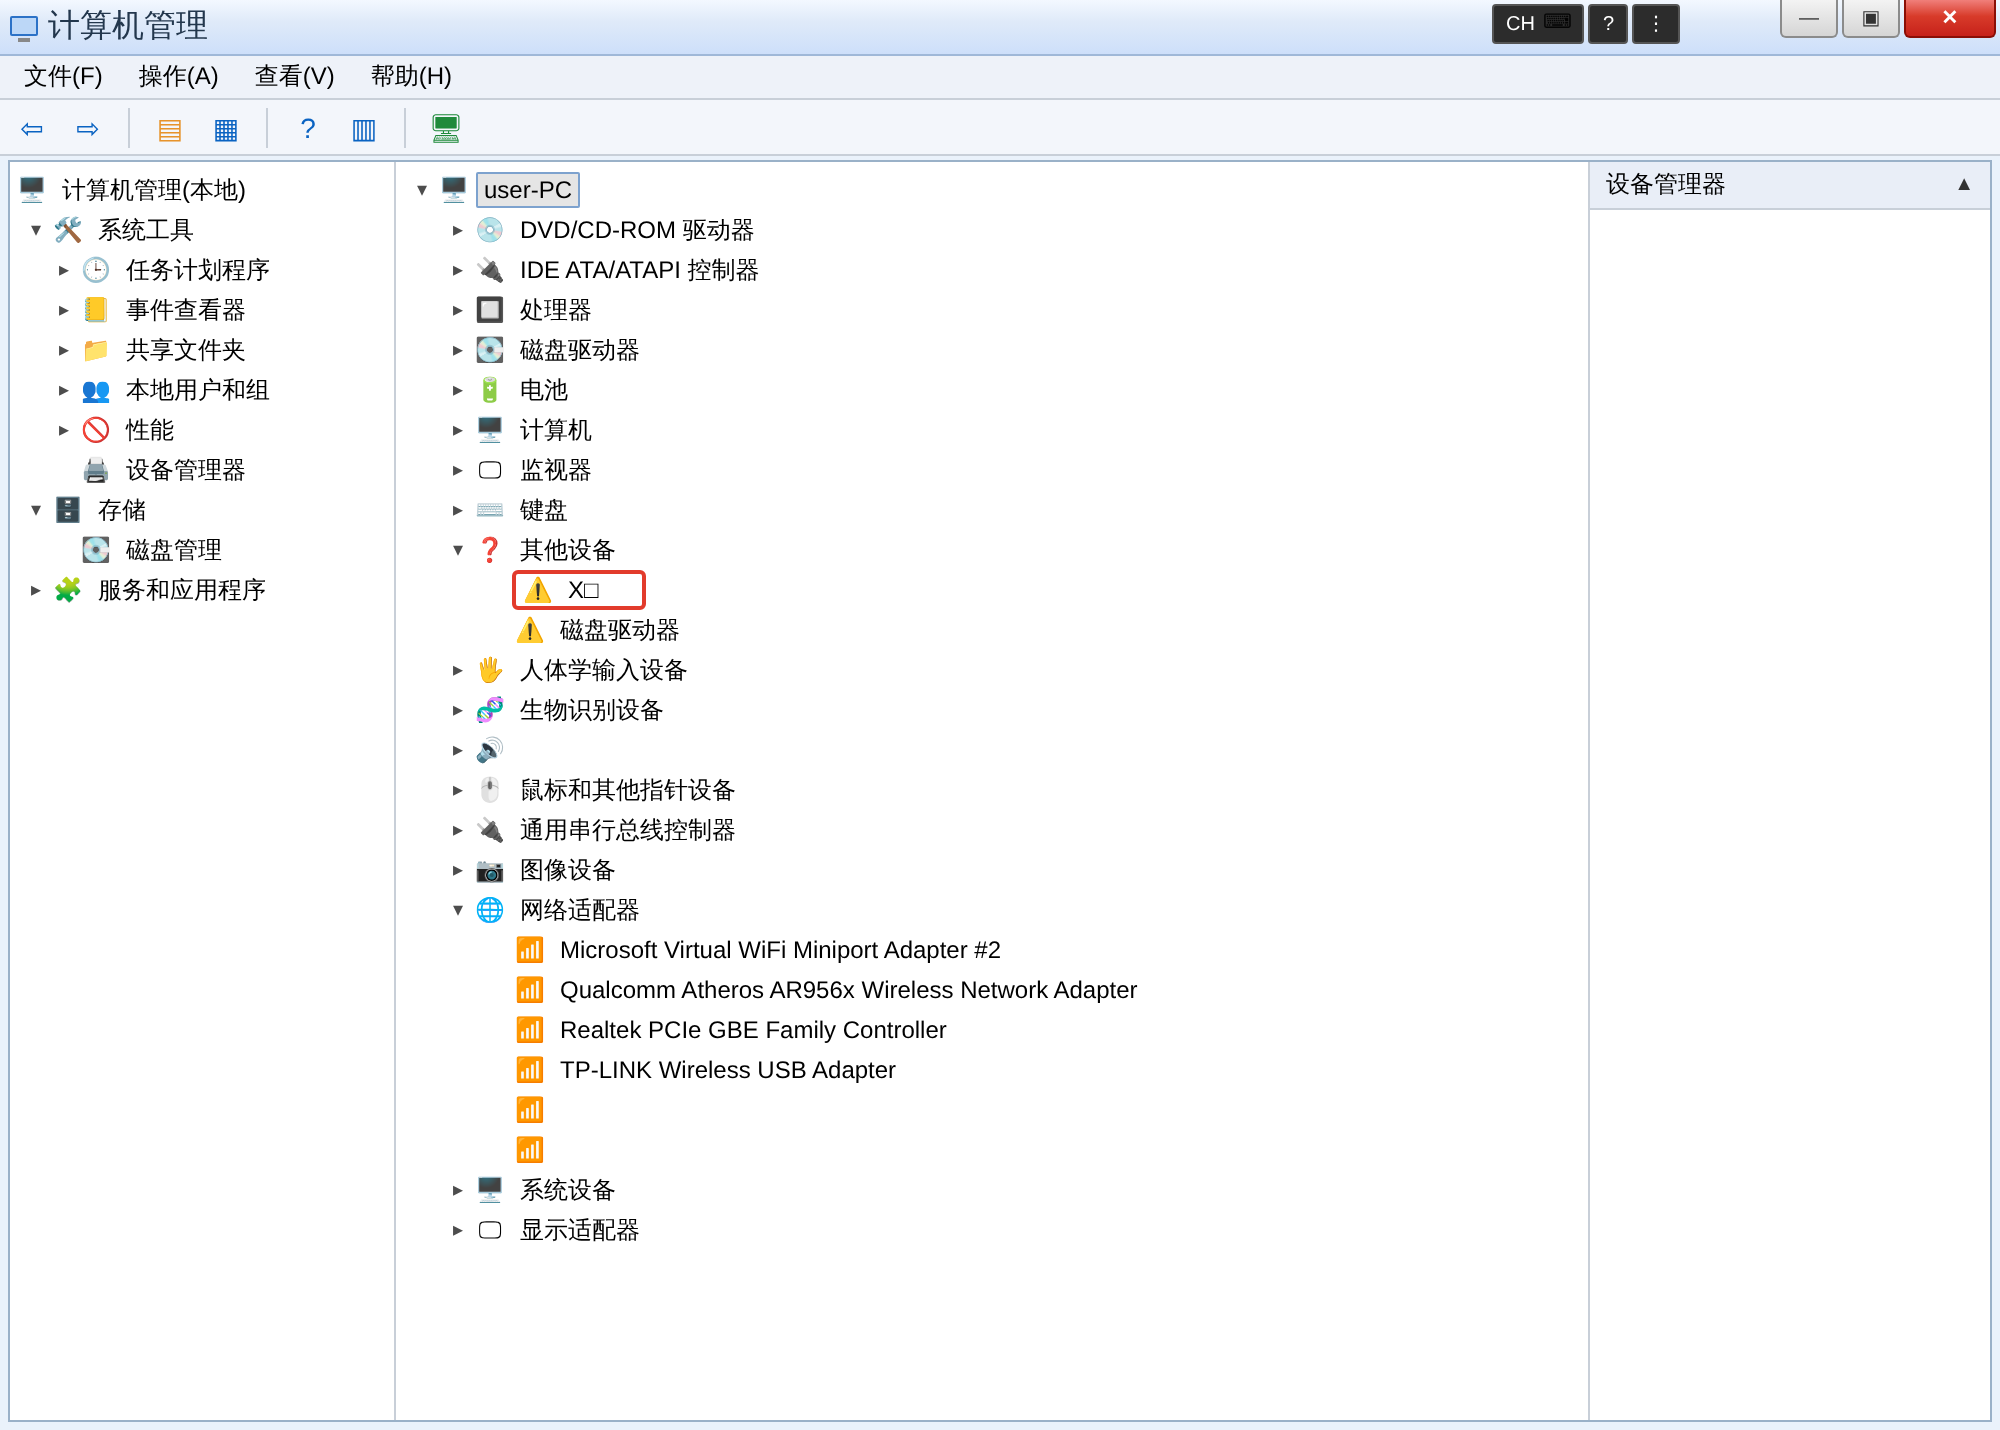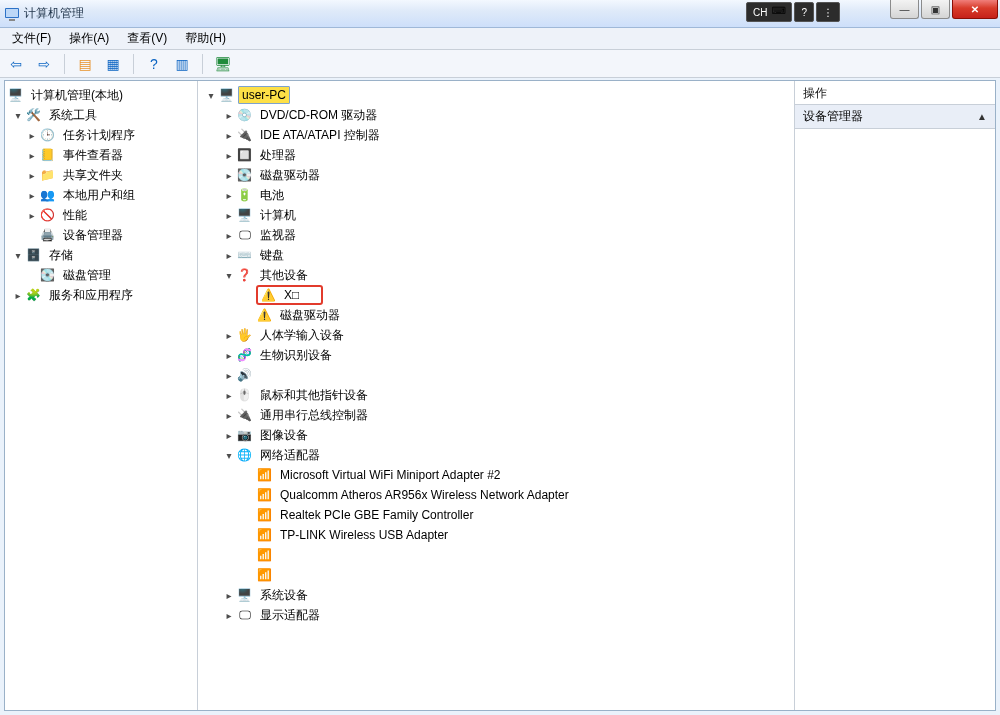--- a/index.html
+++ b/index.html
@@ -13,21 +13,21 @@
   
   .titlebar{
     height:28px;
     background:linear-gradient(#f3f8ff,#dfeaf9 40%,#cddffa);
     border-bottom:1px solid #9fb8d8;
     display:flex;align-items:center;
     padding:0 4px;
     position:relative;
   }
   .titlebar .app-icon{width:16px;height:16px;margin-right:4px;}
-  .titlebar .title-text{color:#23374d;font-size:12px;}
+  .titlebar .title-text{color:#23374d;font-size:16px;}
   .win-btns{
     position:absolute; right:2px; top:0;
     display:flex; gap:2px;
     align-items:flex-start;
   }
   .win-btn{
     width:29px;height:19px;
     background:linear-gradient(#f3f3f3,#d5d5d5);
     border:1px solid #8b8b8b;border-top:none;
     border-radius:0 0 3px 3px;
@@ -260,21 +260,21 @@
     </div>
   </div>
 
   <div class="pane center-pane">
     <div class="tree">
 
       <div class="tree-row">
         <span class="indent" style="width:4px"></span>
         <span class="tw">▾</span>
         <span class="node-ico">🖥️</span>
-        <span class="tree-label" style="border-color:#7da2ce;background:#fde047">user-PC</span>
+        <span class="tree-label" style="border-color:#7da2ce;background:#e5e5e5">user-PC</span>
       </div>
 
       <div class="tree-row">
           <span class="indent" style="width:22px"></span>
           <span class="tw">▸</span>
           <span class="node-ico">💿</span>
           <span class="tree-label">DVD/CD-ROM 驱动器</span>
         </div>
       <div class="tree-row">
           <span class="indent" style="width:22px"></span>
@@ -427,20 +427,19 @@
           <span class="indent" style="width:22px"></span>
           <span class="tw">▸</span>
           <span class="node-ico">🖵</span>
           <span class="tree-label">显示适配器</span>
         </div>
 
     </div>
   </div>
 
   <div class="pane action-pane">
-    <div class="action-head">操作</div>
     <div class="action-sect">
       <span>设备管理器</span>
       <span class="caret-up">▲</span>
     </div>
   </div>
 
 </div>
 
 </body></html>

